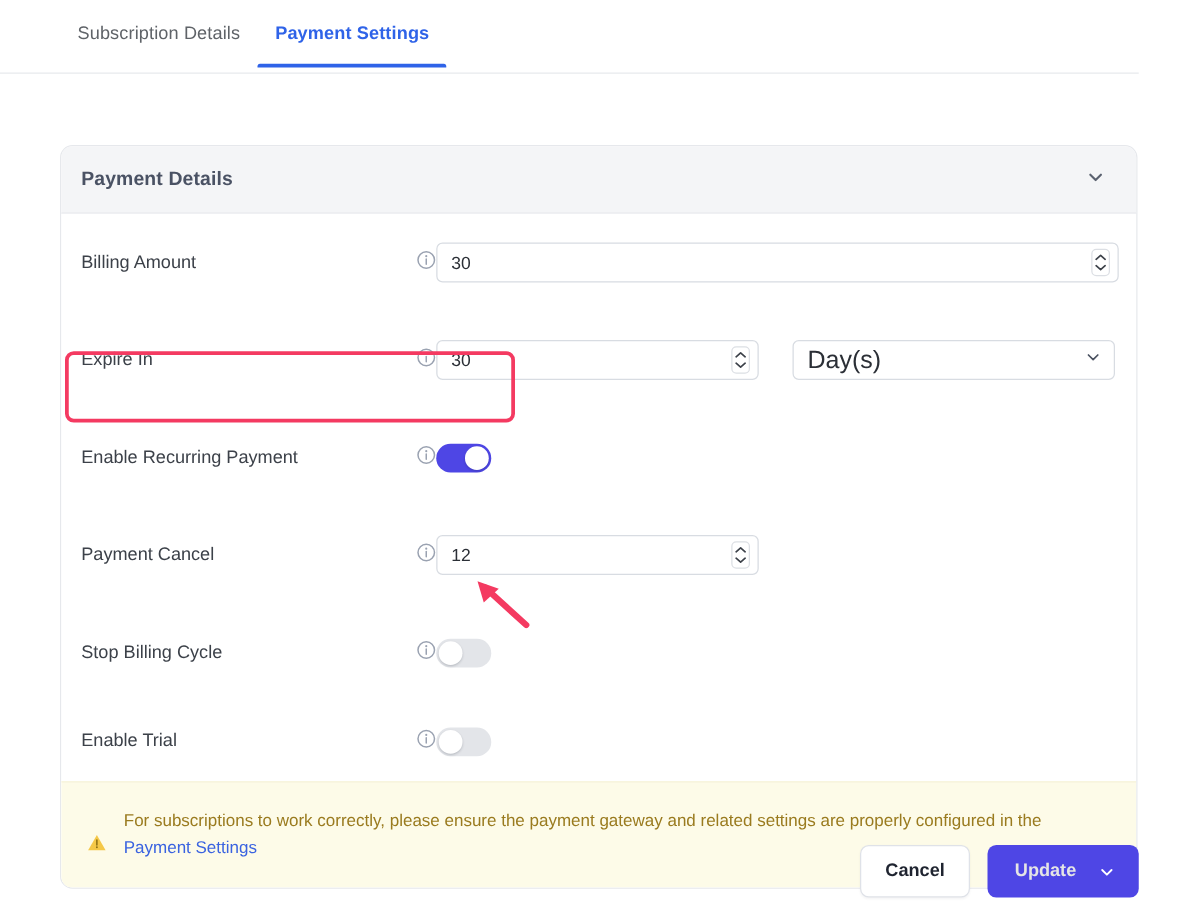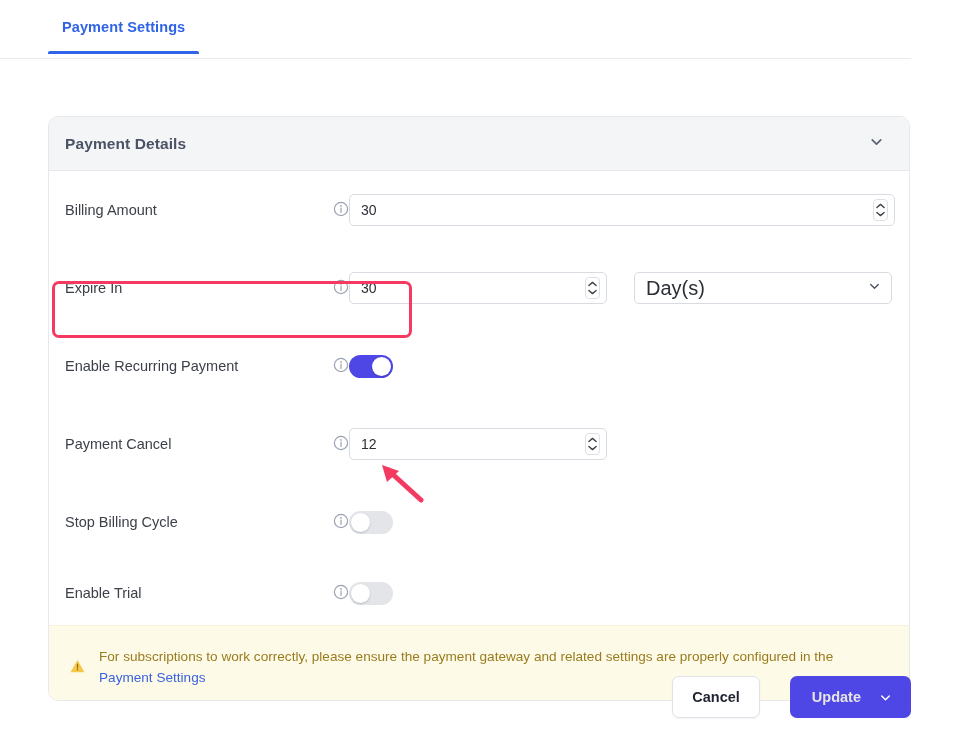--- a/index.html
+++ b/index.html
@@ -119,34 +119,34 @@
     position: absolute; left: 52px; top: 281px;
     width: 360px; height: 57px;
     border: 3px solid #f43a61; border-radius: 7px;
     pointer-events: none;
   }
   .arrow-anno { position: absolute; left: 378px; top: 463px; pointer-events: none; }
 
   
   .notice {
     background: #fdfbe8;
-    padding: 20px 24px 12px 20px;
-    display: flex; gap: 13px; align-items: center;
+    padding: 20px 24px 22px 20px;
+    display: flex; gap: 13px; align-items: flex-end;
     border-top: 1px solid #f6f2d9;
   }
   .warn-icon { flex: 0 0 auto; margin-top: 2px; display:block; }
   .notice-text {
     font-size: 13.6px; line-height: 1.55; color: #9a7b1f; max-width: 760px;
   }
   .notice-link { color: #3a63e0; text-decoration: none; cursor: pointer; }
 
   
   .footer {
     position: absolute; left: 0; top: 676px; width: 911px;
-    display: flex; justify-content: flex-end; align-items: center; gap: 30px;
+    display: flex; justify-content: flex-end; align-items: center; gap: 14px;
     padding-right: 0;
   }
   .btn {
     height: 42px; border-radius: 7px; font-size: 14.5px; font-weight: 700;
     display: inline-flex; align-items: center; justify-content: center;
     cursor: pointer; font-family: "Liberation Sans", sans-serif;
   }
   .btn-cancel {
     background: #fff; color: #1f2430; border: 1px solid #dfe2e8;
     padding: 0 19px; box-shadow: 0 1px 2px rgba(16,24,40,.05);
@@ -155,20 +155,23 @@
     background: #4e46e5; color: #e5e5e5; border: none;
     padding: 0 18px 0 22px; gap: 17px;
   }
 </style>
 </head>
 <body>
 
 <div class="page">
 
   <div class="tabs">
+    <div class="tab">
+      <span>Subscription Details</span>
+    </div>
     <div class="tab active">
       <span>Payment Settings</span>
     </div>
   </div>
 
   <div class="card">
 
     <div class="card-header">
       <div class="card-title">Payment Details</div>
       <span class="chev">

